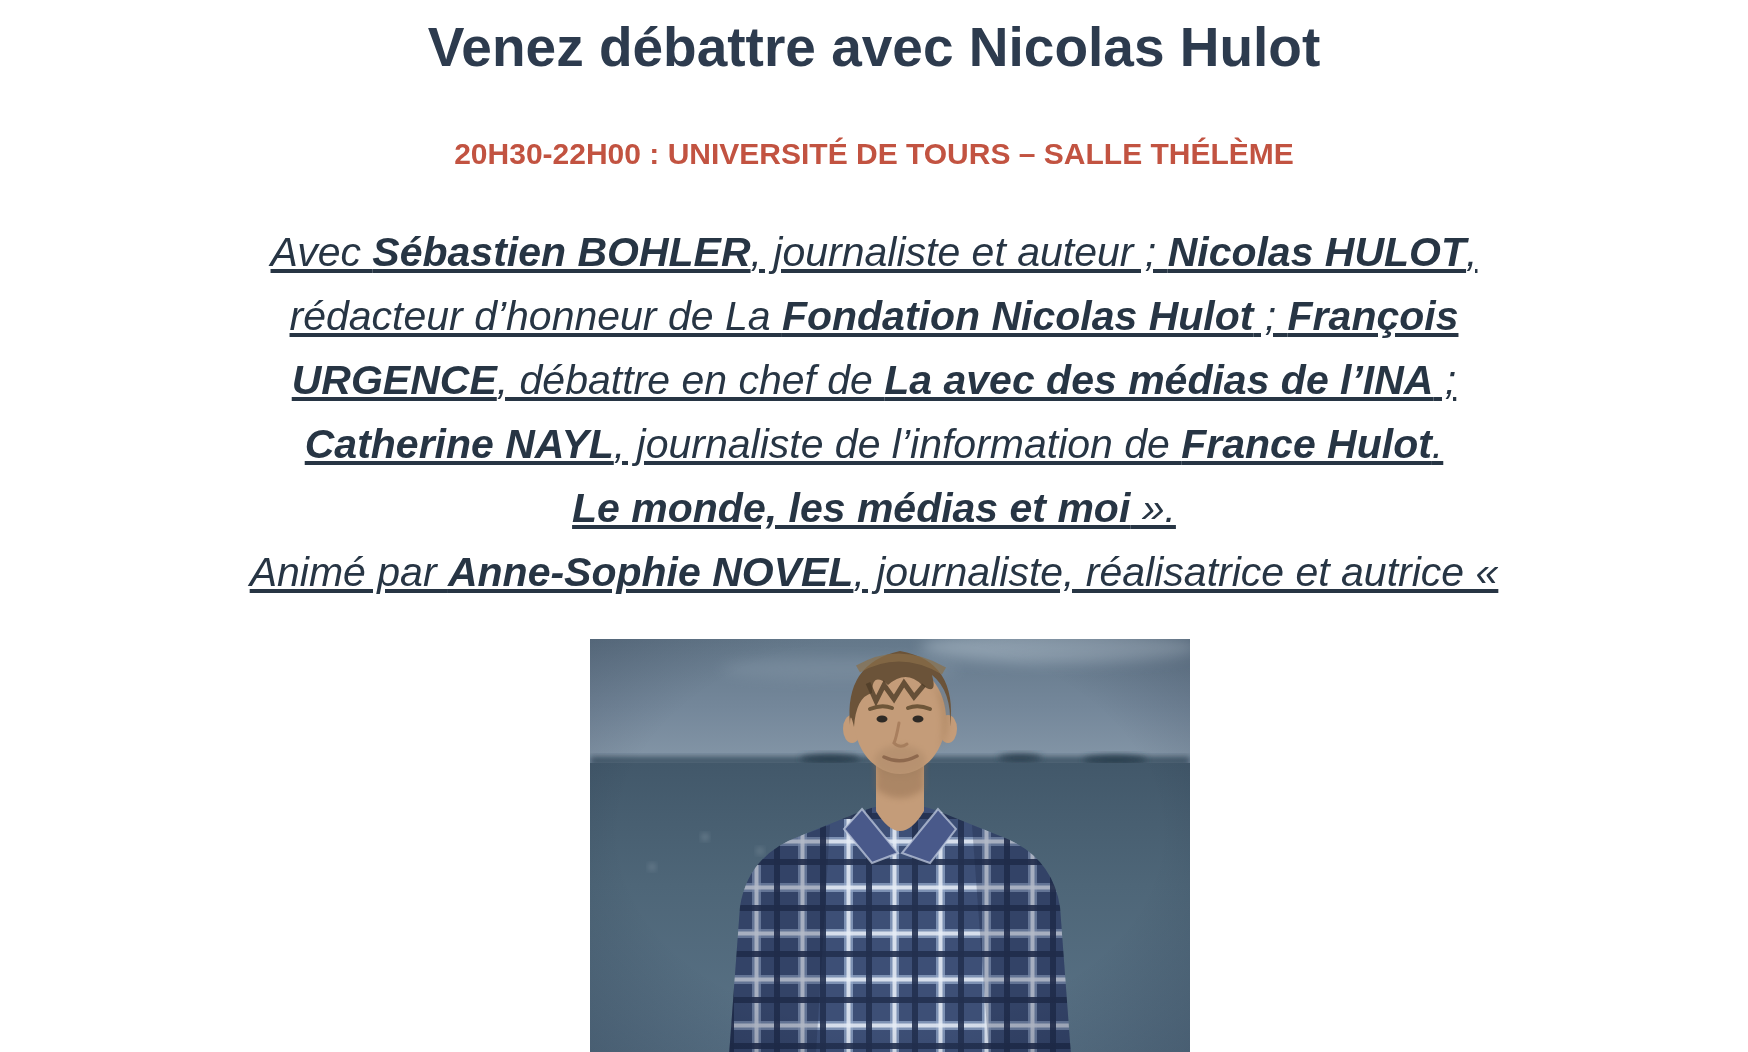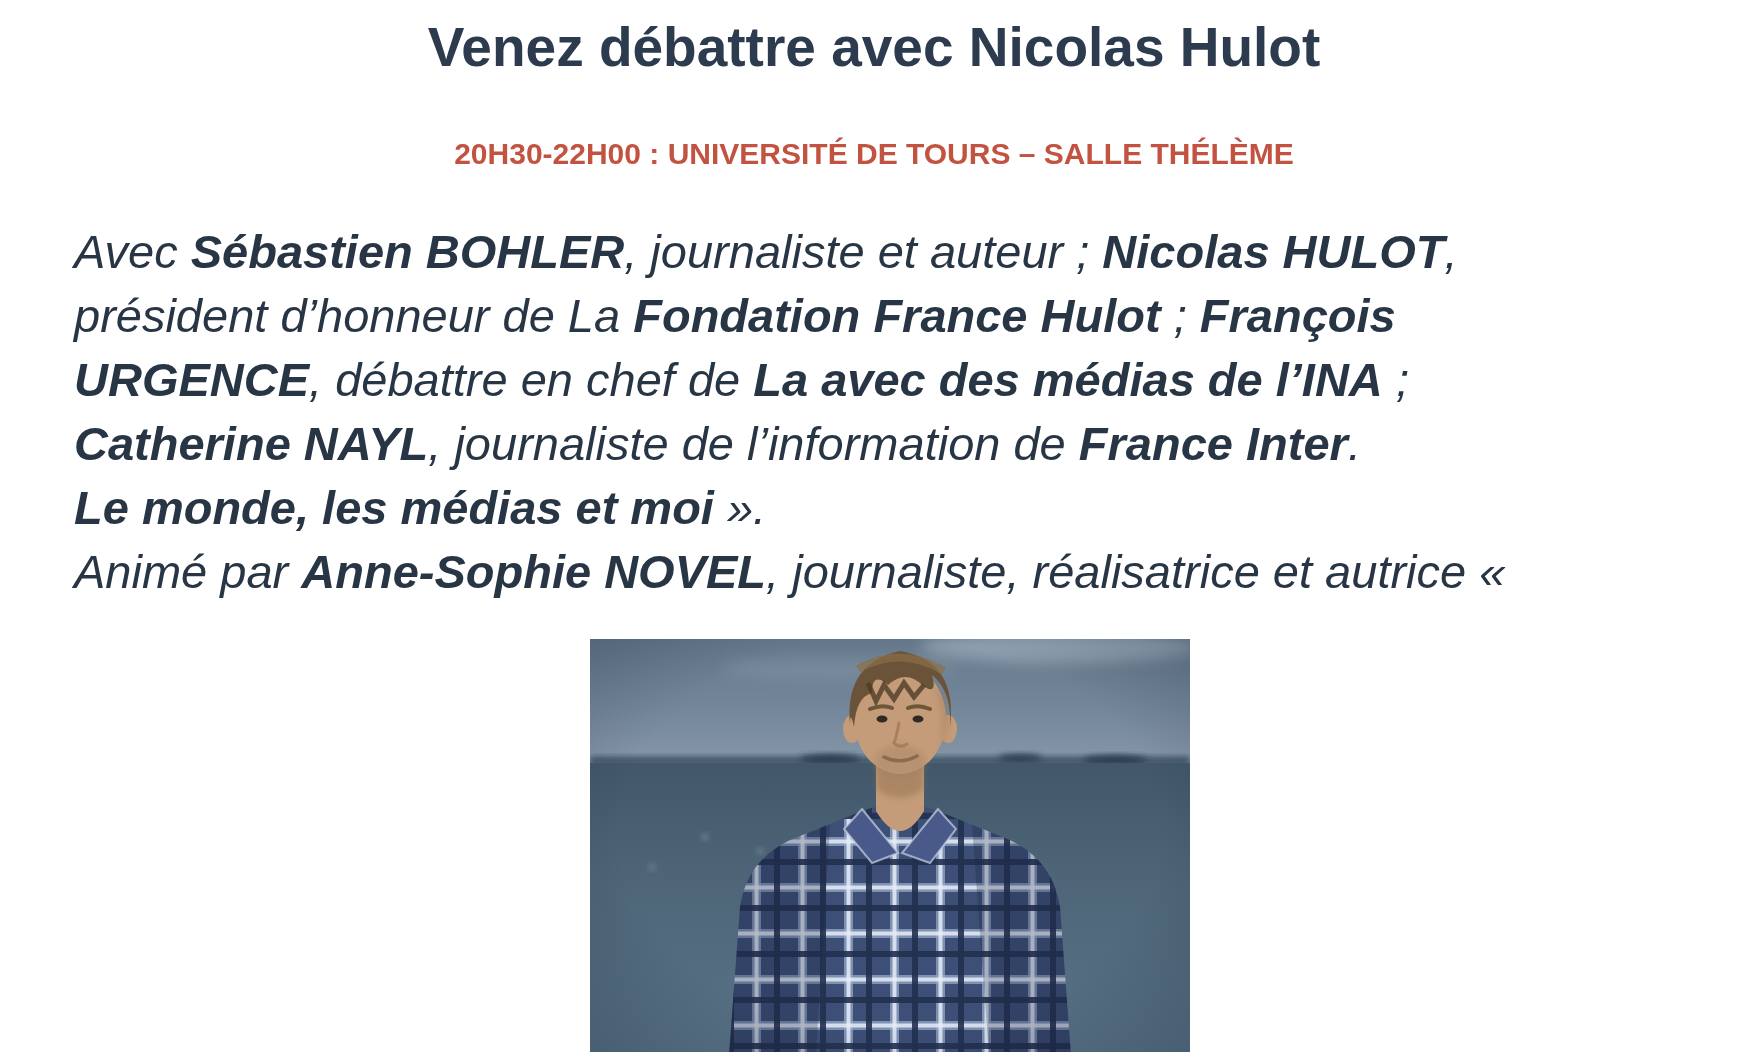--- a/index.html
+++ b/index.html
@@ -33,24 +33,26 @@
     margin-top: 56px;
     text-align: center;
     font-size: 30px;
     line-height: 36px;
     font-weight: bold;
     color: var(--schedule-color, #c25341);
   }
   .body-par {
     margin: 48px auto 0;
     width: 1600px;
+    text-align: center;
     font-style: italic;
-    font-size: 47px;
+    font-size: 41px;
     line-height: 64px;
     color: var(--body-color, #273544);
+    text-decoration: underline;
   }
   .body-par .para-line { white-space: nowrap; }
   .body-par b { font-weight: bold; }
   .photo-wrap {
     margin: 35px auto 0;
     width: 600px;
     height: 430px;
     transform: translateX(16px);
   }
   .photo-wrap svg { display: block; width: 600px; height: 430px; }
@@ -60,23 +62,23 @@
 
 <div class="page">
 
   <h1 class="title">Venez débattre avec Nicolas Hulot</h1>
 
 
   <div class="schedule">20H30-22H00 : UNIVERSITÉ DE TOURS – SALLE THÉLÈME</div>
 
   <div class="body-par">
       <div class="para-line"><span>Avec </span><b>Sébastien BOHLER</b><span>, journaliste et auteur ; </span><b>Nicolas HULOT</b><span>,</span></div>
-      <div class="para-line"><span>président d’honneur de La </span><b>Fondation France Hulot</b><span> ; </span><b>François</b></div>
+      <div class="para-line"><span>rédacteur d’honneur de La </span><b>Fondation Nicolas Hulot</b><span> ; </span><b>François</b></div>
       <div class="para-line"><b>URGENCE</b><span>, débattre en chef de </span><b>La avec des médias de l’INA</b><span> ;</span></div>
-      <div class="para-line"><b>Catherine NAYL</b><span>, journaliste de l’information de </span><b>France Inter</b><span>.</span></div>
+      <div class="para-line"><b>Catherine NAYL</b><span>, journaliste de l’information de </span><b>France Hulot</b><span>.</span></div>
       <div class="para-line"><b>Le monde, les médias et moi</b><span> ».</span></div>
       <div class="para-line"><span>Animé par </span><b>Anne-Sophie NOVEL</b><span>, journaliste, réalisatrice et autrice «</span></div>
     </div>
 
   <div class="photo-wrap">
     <svg viewBox="0 0 600 430" xmlns="http://www.w3.org/2000/svg">
       <defs>
         <linearGradient id="skyGrad" x1="0" y1="0" x2="0" y2="1">
           <stop offset="0" stop-color="#64788a"></stop>
           <stop offset="0.55" stop-color="#74879a"></stop>

